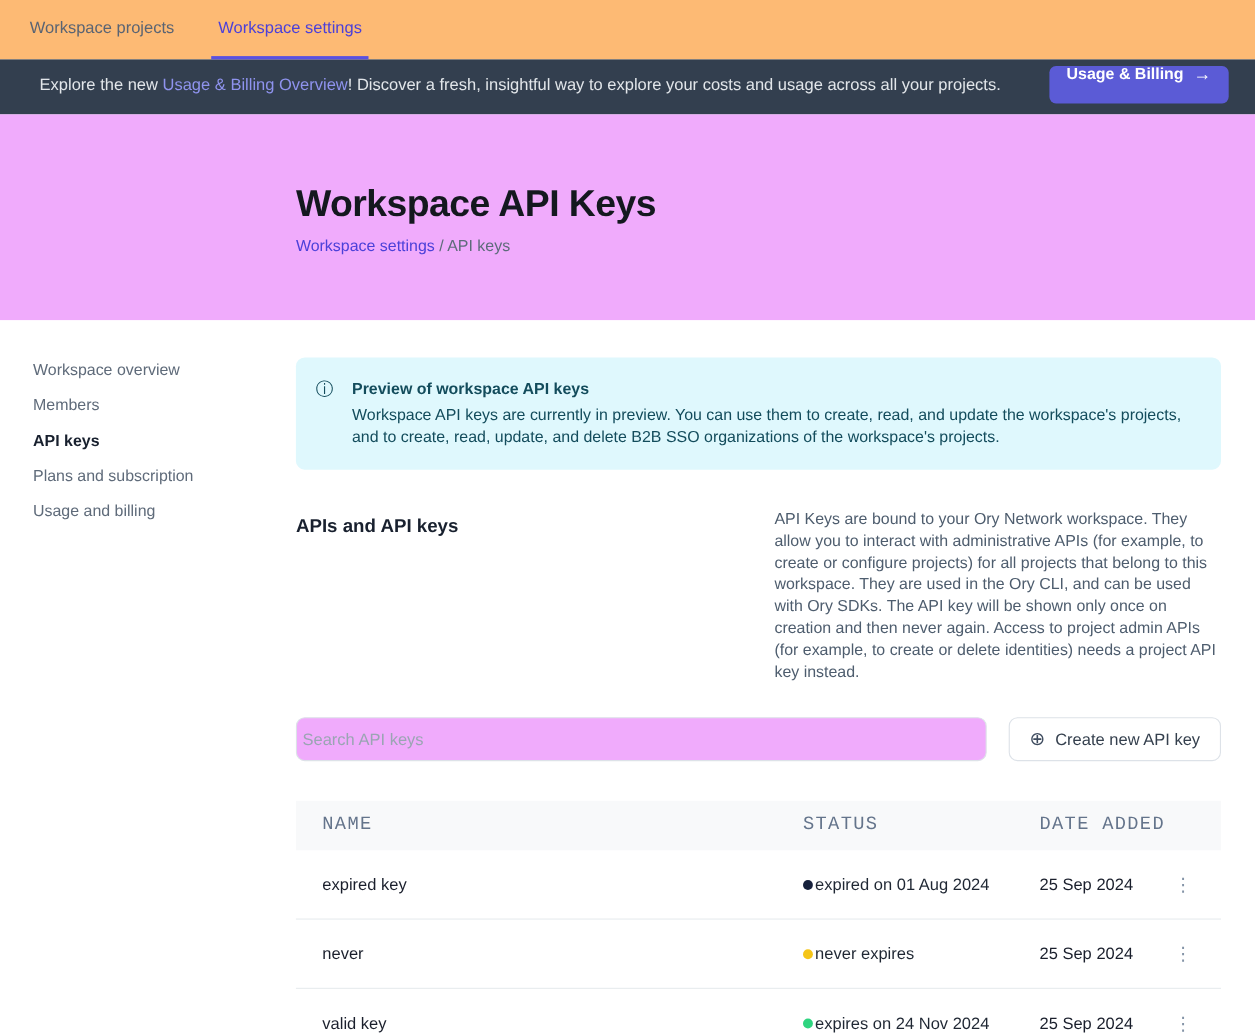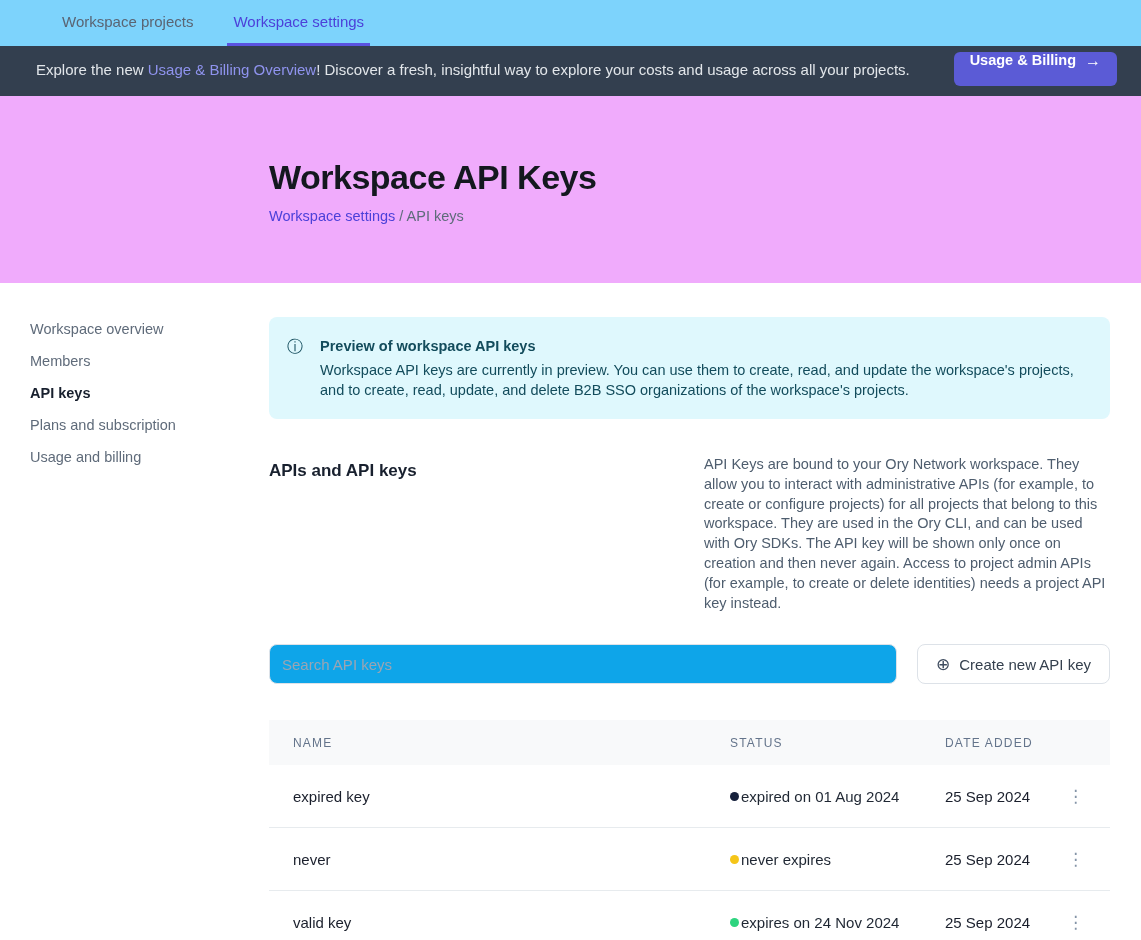--- a/index.html
+++ b/index.html
@@ -1,20 +1,20 @@
 <!DOCTYPE html>
 <html><head>
 <meta charset="utf-8">
 <style>
   * { margin:0; padding:0; box-sizing:border-box; }
   html,body { width:1141px; height:940px; background:#ffffff; overflow:hidden;
     font-family:"Liberation Sans","DejaVu Sans",sans-serif; -webkit-font-smoothing:antialiased; }
 
   
-  .topbar { height:46px; background:#7dd3fc; display:flex; align-items:stretch; padding-left:56px; }
+  .topbar { height:54px; background:#fdba74; display:flex; align-items:stretch; padding-left:21px; }
   .tab { display:flex; align-items:center; font-size:15px; color:#5a6473; margin-right:28px;
     cursor:pointer; border-bottom:3px solid transparent; padding:0 6px; }
   .tab.active { color:#4c40d9; border-bottom-color:#5a52e0; }
 
   
   .banner { height:50px; background:#333f4f; display:flex; align-items:center; padding:0 24px 4px 36px; }
   .banner-text { font-size:15px; color:#e2e6ea; flex:1; white-space:nowrap; overflow:hidden; }
   .banner-link { color:#8f93ee; cursor:pointer; }
   .banner-btn { background:#5b5bd6; color:#ffffff; border:none; border-radius:6px; height:34px;
     padding:0 16px; font-size:14.5px; font-weight:700; display:flex; align-items:flex-start; gap:9px;
@@ -41,33 +41,33 @@
   .callout-title { font-size:14.5px; font-weight:700; line-height:20px; margin-bottom:4px; }
   .callout-body { font-size:14.5px; line-height:20px; max-width:775px; }
 
   
   .section-row { display:flex; justify-content:space-between; margin-top:36px; }
   .section-h { font-size:17px; font-weight:700; color:#18202e; padding-top:6px; }
   .section-desc { width:406px; font-size:14.5px; line-height:19.8px; color:#4e5d6e; }
 
   
   .actions { display:flex; margin-top:31px; gap:20px; }
-  .search-input { flex:1; height:40px; border:1px solid #dde2e8; border-radius:8px; padding:0 12px;
-    font-size:15px; color:#1f2733; font-family:inherit; outline:none; background:#0ea5e9; }
+  .search-input { flex:1; height:40px; border:1px solid #dde2e8; border-radius:8px; padding:0 5px;
+    font-size:15px; color:#1f2733; font-family:inherit; outline:none; background:#f0abfc; }
   .search-input::placeholder { color:#9aa5b3; }
   .create-btn { height:40px; background:#fff; border:1px solid #dde2e8; border-radius:8px;
     padding:0 18px; font-size:15px; color:#35404e; display:flex; align-items:center; gap:9px;
     cursor:pointer; font-family:inherit; white-space:nowrap; }
   .create-btn .plus { font-size:17px; color:#3f4c5f; }
 
   
   .table { margin-top:36px; }
   .t-head { background:#f8f9fa; height:45px; display:grid; grid-template-columns:437px 215px 1fr 22px;
-    align-items:center; padding:0 24px; font-family:Liberation Sans, sans-serif;
-    font-size:12px; letter-spacing:1.2px; color:#64748b; }
+    align-items:center; padding:0 24px; font-family:Liberation Mono, monospace;
+    font-size:17px; letter-spacing:1.2px; color:#64748b; }
   .t-row { height:63px; display:grid; grid-template-columns:437px 215px 1fr 22px; align-items:center;
     padding:0 24px; border-bottom:1px solid #e7ebee; font-size:15px; color:#1a1f2c; }
   .cell-status { display:flex; align-items:center; gap:2px; color:#1f2733; }
   .dot { width:9px; height:9px; border-radius:50%; flex:0 0 auto; }
   .kebab { justify-self:end; color:#8494a7; font-size:17px; line-height:1; cursor:pointer;
     letter-spacing:0; padding:4px 2px; }
 </style>
 </head>
 <body>
 

